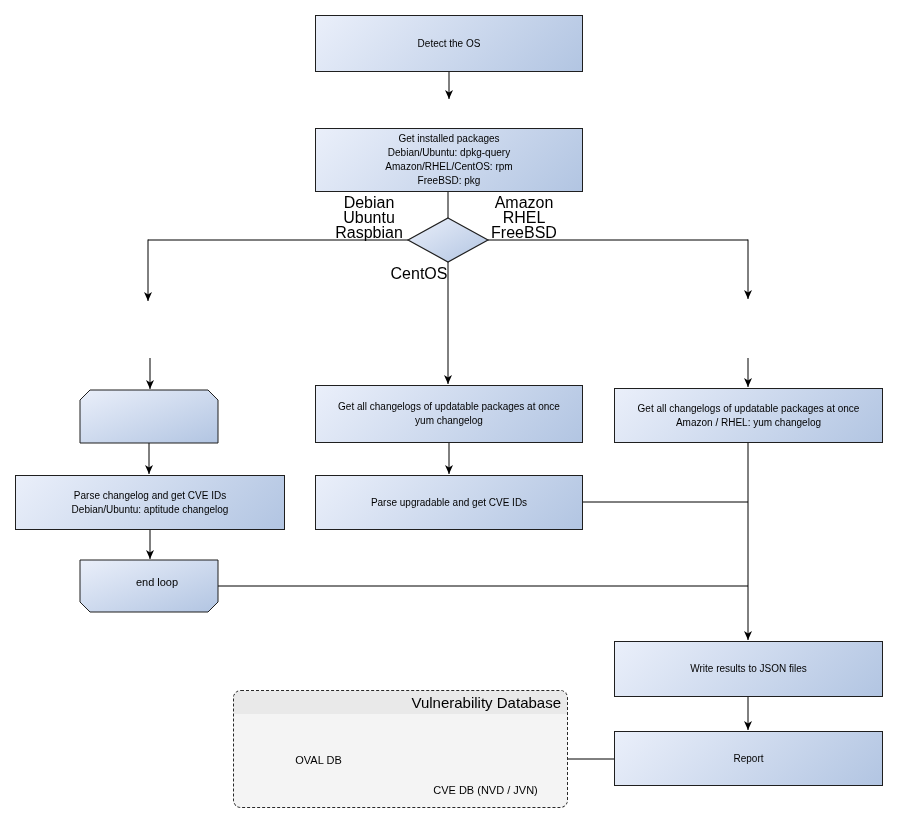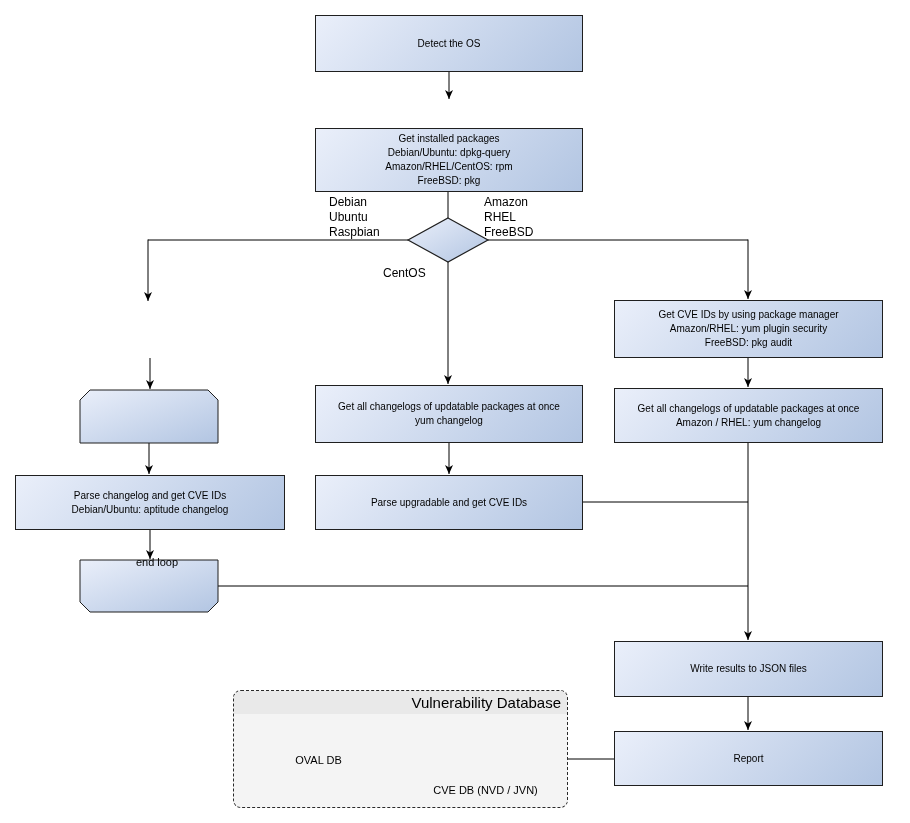--- a/index.html
+++ b/index.html
@@ -21,22 +21,22 @@
     font-size:10px; line-height:14px;
     padding:2px; z-index:2;
   }
   .labelbox {
     position:absolute; box-sizing:border-box;
     display:flex; align-items:center; justify-content:center;
     text-align:center; white-space:pre-line;
     font-size:11px; line-height:14px; z-index:3;
   }
   .edge-label {
-    position:absolute; white-space:pre-line;
-    font-size:12px; line-height:15px; z-index:3;
+    position:absolute; text-align:center; white-space:pre-line;
+    font-size:16px; line-height:15px; z-index:3;
   }
   .db-container {
     position:absolute; left:233px; top:690px; width:335px; height:118px;
     box-sizing:border-box;
     background:#f4f4f4;
     border:1.5px dashed #2a2a2a;
     border-radius:8px; z-index:1;
   }
   .db-header {
     position:absolute; left:0; top:0; right:0; height:23px;
@@ -106,38 +106,35 @@
 
   <div class="node" style="left:315px; top:100px; width:268px; height:64px;margin-top:28px;">Get installed packages
 Debian/Ubuntu: dpkg-query
 Amazon/RHEL/CentOS: rpm
 FreeBSD: pkg</div>
 
 
   <div class="node" style="left:315px; top:385px; width:268px; height:58px;">Get all changelogs of updatable packages at once
 yum changelog</div>
 
-  <div class="node" style="left:614px; top:300px; width:269px; height:58px;">Get CVE IDs by using package manager
-Amazon/RHEL: yum plugin security
-FreeBSD: pkg audit</div>
 
   <div class="node" style="left:614px; top:388px; width:269px; height:55px;">Get all changelogs of updatable packages at once
 Amazon / RHEL: yum changelog</div>
 
   <div class="node" style="left:15px;  top:475px; width:270px; height:55px;">Parse changelog and get CVE IDs
 Debian/Ubuntu: aptitude changelog</div>
 
   <div class="node" style="left:315px; top:475px; width:268px; height:55px;">Parse upgradable and get CVE IDs</div>
 
   <div class="node" style="left:614px; top:641px; width:269px; height:56px;">Write results to JSON files</div>
 
   <div class="node" style="left:614px; top:731px; width:269px; height:55px;">Report</div>
 
 
-  <div class="labelbox" style="left:80px; top:540px; width:138px; height:44px;padding-left:16px;">end loop</div>
+  <div class="labelbox" style="left:80px; top:560px; width:138px; height:44px;padding-left:16px;">end loop</div>
 
   <div class="labelbox" style="left:250px; top:746px; width:137px; height:28px;">OVAL DB</div>
 
   <div class="labelbox" style="left:417px; top:746px; width:137px; height:28px;margin-top:30px;">CVE DB (NVD / JVN)</div>
 
   <div class="edge-label" style="left:329px; top:195px; width:80px;">Debian
 Ubuntu
 Raspbian</div>
 
   <div class="edge-label" style="left:484px; top:195px; width:80px;">Amazon

